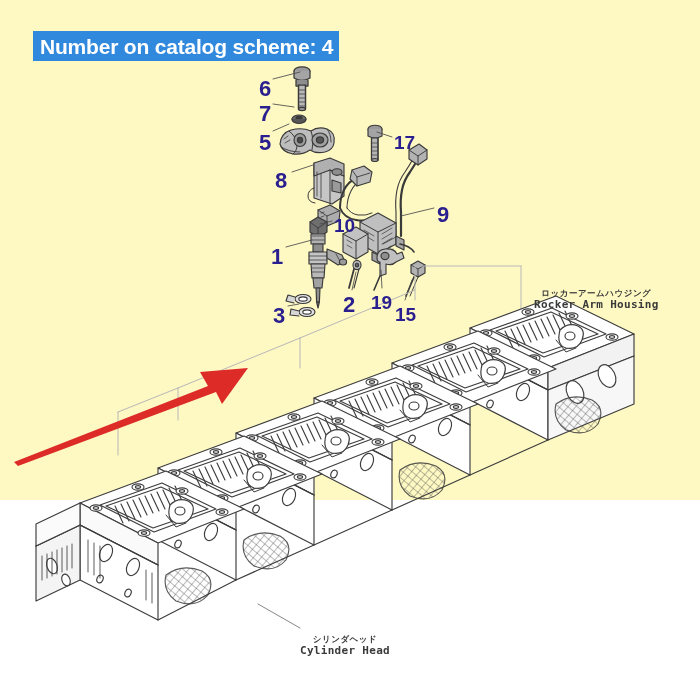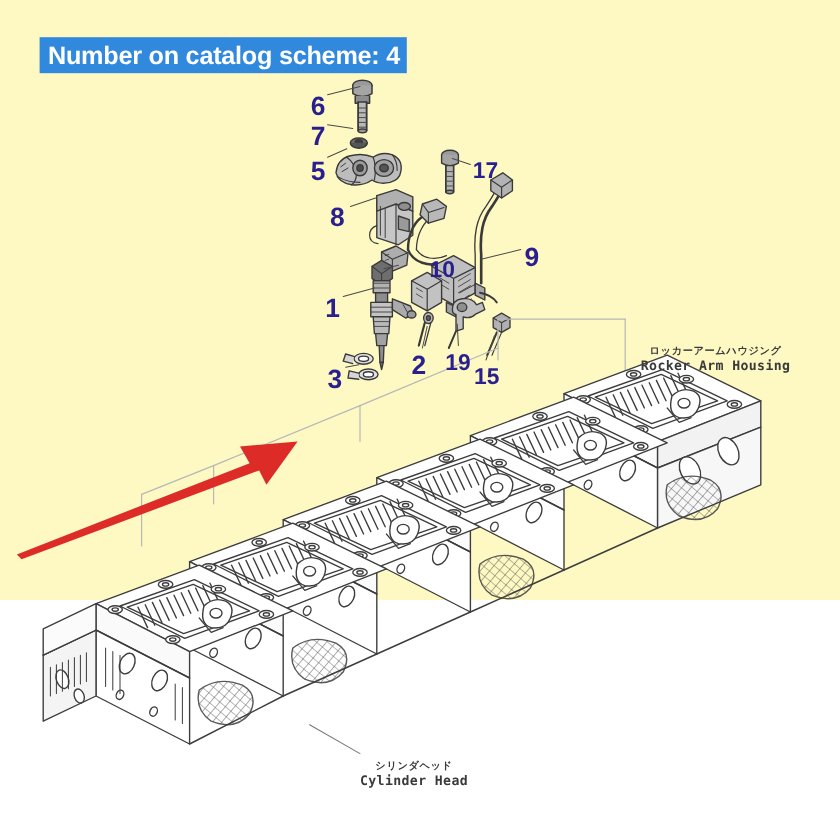--- a/index.html
+++ b/index.html
@@ -510,21 +510,21 @@
     <span id="banner-text">Number on catalog scheme: 4</span>
   </div>
 
   <div id="callout-host">
       <div class="callout" style="left: 259px; top: 78px; color: rgb(42, 31, 143);">6</div>
       <div class="callout" style="left: 259px; top: 103px; color: rgb(42, 31, 143);">7</div>
       <div class="callout" style="left: 259px; top: 132px; color: rgb(42, 31, 143);">5</div>
       <div class="callout" style="left: 275px; top: 170px; color: rgb(42, 31, 143);">8</div>
       <div class="callout small" style="left: 394px; top: 133px; color: rgb(42, 31, 143);">17</div>
       <div class="callout" style="left: 437px; top: 204px; color: rgb(42, 31, 143);">9</div>
-      <div class="callout small" style="left: 334px; top: 216px; color: rgb(42, 31, 143); margin-left: 24px;">10</div>
+      <div class="callout small" style="left: 334px; top: 216px; color: rgb(42, 31, 143);">10</div>
       <div class="callout" style="left: 271px; top: 246px; color: rgb(42, 31, 143);">1</div>
       <div class="callout" style="left: 273px; top: 305px; color: rgb(42, 31, 143);">3</div>
       <div class="callout" style="left: 343px; top: 294px; color: rgb(42, 31, 143);">2</div>
       <div class="callout small" style="left: 371px; top: 293px; color: rgb(42, 31, 143);">19</div>
       <div class="callout small" style="left: 395px; top: 305px; color: rgb(42, 31, 143);">15</div>
     </div>
 
   <div id="label-host">
       <div class="partlabel" style="left: 534px; top: 288px;">
         <span class="jp">ロッカーアームハウジング</span>

